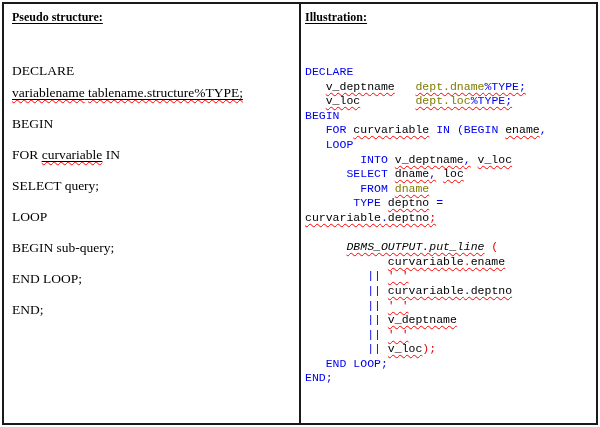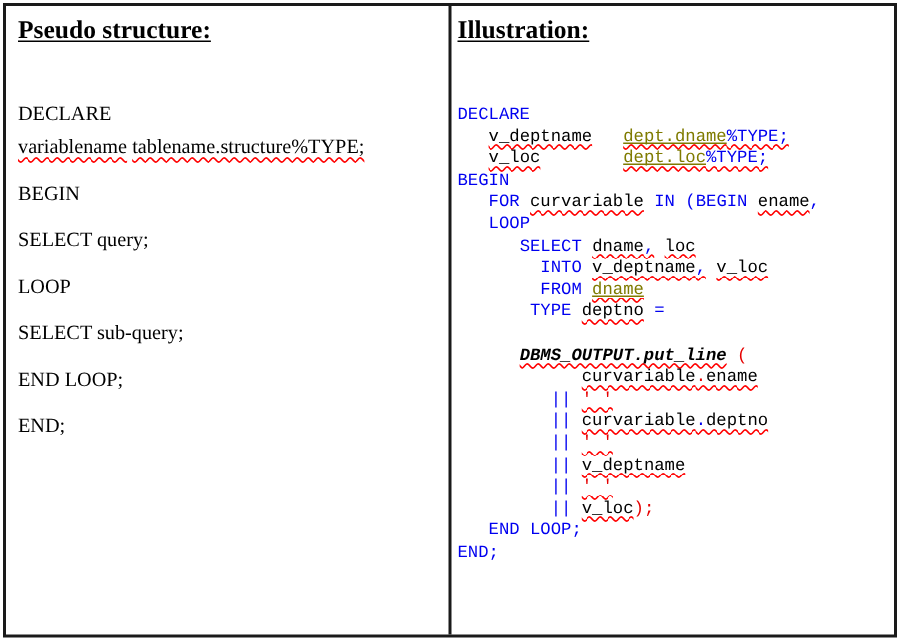--- a/index.html
+++ b/index.html
@@ -2,70 +2,72 @@
 <html style="--keyword_blue: #0000F0; --table_olive: #7F7B00; --literal_red: #E60000; --squiggle_red: #FF0000; --text_black: #000000;"><head>
 <meta charset="utf-8">
 <style>
   html,body{margin:0;padding:0;background:#fff;}
   .page{position:relative;width:600px;height:427px;background:#fff;overflow:hidden;
         font-family:"Liberation Serif","DejaVu Serif",serif;}
   .tbl{position:absolute;left:2px;top:2px;width:592px;height:419px;border:2px solid #1a1a1a;display:flex;}
   .cell{box-sizing:border-box;height:100%;}
   .cell-left{width:297px;border-right:2px solid #1a1a1a;padding:6px 8px 0 8px;}
   .cell-right{flex:1;padding:6px 18px 0 4px;}
-  .heading{font-size:17px;font-weight:bold;color:#000;
+  .heading{font-size:12px;font-weight:bold;color:#000;
            text-decoration:underline;text-decoration-thickness:1px;text-underline-offset:2px;}
   .pseudo-lines{margin-top:36px;font-size:13.5px;color:#000;}
   .para{margin:0 0 12px 0;line-height:19px;white-space:pre-wrap;}
   .para:nth-child(2){margin-top:-9px;}
   .code{margin:40px 0 0 0;font-family:"Liberation Mono","DejaVu Sans Mono",monospace;
         font-size:11.5px;line-height:14.6px;color:#000;}
   .cl{white-space:pre;min-height:14.6px;}
   .pln{color:var(--text_black);}
   .kw{color:var(--keyword_blue);}
-  .tbl-ref{color:var(--table_olive);text-decoration:underline;}
+  .tbl-ref{color:var(--table_olive);}
   .str{color:var(--literal_red);}
-  .dbms{color:var(--text_black);font-weight:bold;font-style:italic;}
+  .dbms{color:var(--text_black);font-weight:normal;font-style:italic;}
   .sq{text-decoration:underline;text-decoration-style:wavy;
       text-decoration-color:var(--squiggle_red);text-decoration-thickness:1px;
       text-underline-offset:2px;text-decoration-skip-ink:none;}
-  .u{text-decoration-style:solid;text-decoration-color:#000;
+  .u{text-decoration:underline;text-decoration-style:solid;text-decoration-color:#000;
      text-decoration-thickness:1px;text-underline-offset:2px;text-decoration-skip-ink:none;}
 </style>
 </head>
 <body>
 
 <div class="page">
   <div class="tbl">
     <div class="cell cell-left">
       <div class="heading">Pseudo structure:</div>
       <div class="pseudo-lines">
           <div class="para"><span class="pln">DECLARE</span></div>
           <div class="para"><span class="u"><span class="sq">variablename</span></span><span class="u"> </span><span class="u"><span class="sq">tablename.structure%TYPE;</span></span></div>
           <div class="para"><span class="pln">BEGIN</span></div>
+          <div class="para"><span class="pln">FOR </span><span class="u"><span class="sq">curvariable</span></span><span class="pln"> IN</span></div>
           <div class="para"><span class="pln">SELECT query;</span></div>
           <div class="para"><span class="pln">LOOP</span></div>
-          <div class="para"><span class="pln">SELECT sub-query;</span></div>
+          <div class="para"><span class="pln">BEGIN sub-query;</span></div>
           <div class="para"><span class="pln">END LOOP;</span></div>
           <div class="para"><span class="pln">END;</span></div>
         </div>
     </div>
     <div class="cell cell-right">
       <div class="heading">Illustration:</div>
       <div class="code">
           <div class="cl"><span class="kw">DECLARE</span></div>
           <div class="cl"><span class="pln">   </span><span class="sq">v_deptname</span><span class="pln">   </span><span class="tbl-ref"><span class="sq">dept.dname</span></span><span class="kw"><span class="sq">%TYPE;</span></span></div>
           <div class="cl"><span class="pln">   </span><span class="sq">v_loc</span><span class="pln">        </span><span class="tbl-ref"><span class="sq">dept.loc</span></span><span class="kw"><span class="sq">%TYPE;</span></span></div>
           <div class="cl"><span class="kw">BEGIN</span></div>
           <div class="cl"><span class="pln">   </span><span class="kw">FOR</span><span class="pln"> </span><span class="sq">curvariable</span><span class="pln"> </span><span class="kw">IN</span><span class="pln"> </span><span class="kw">(BEGIN</span><span class="pln"> </span><span class="sq">ename</span><span class="kw">,</span></div>
           <div class="cl"><span class="pln">   </span><span class="kw">LOOP</span></div>
+          <div class="cl"><span class="pln">        </span><span class="kw">INTO</span><span class="pln"> </span><span class="sq">v_deptname</span><span class="kw"><span class="sq">,</span></span><span class="pln"> </span><span class="sq">v_loc</span></div>
           <div class="cl"><span class="pln">      </span><span class="kw">SELECT</span><span class="pln"> </span><span class="sq">dname</span><span class="kw"><span class="sq">,</span></span><span class="pln"> </span><span class="sq">loc</span></div>
-          <div class="cl"><span class="pln">        </span><span class="kw">INTO</span><span class="pln"> </span><span class="sq">v_deptname</span><span class="kw"><span class="sq">,</span></span><span class="pln"> </span><span class="sq">v_loc</span></div>
           <div class="cl"><span class="pln">        </span><span class="kw">FROM</span><span class="pln"> </span><span class="tbl-ref"><span class="sq">dname</span></span></div>
           <div class="cl"><span class="pln">       </span><span class="kw">TYPE</span><span class="pln"> </span><span class="sq">deptno</span><span class="pln"> </span><span class="kw">=</span></div>
+          <div class="cl"><span class="sq">curvariable</span><span class="kw"><span class="sq">.</span></span><span class="sq">deptno</span><span class="str"><span class="sq">;</span></span></div>
           <div class="cl">&nbsp;</div>
           <div class="cl"><span class="pln">      </span><span class="dbms"><span class="sq">DBMS_OUTPUT.put_line</span></span><span class="pln"> </span><span class="str">(</span></div>
           <div class="cl"><span class="pln">            </span><span class="sq">curvariable</span><span class="str"><span class="sq">.</span></span><span class="sq">ename</span></div>
           <div class="cl"><span class="pln">         </span><span class="kw">||</span><span class="pln"> </span><span class="str"><span class="sq">' '</span></span></div>
           <div class="cl"><span class="pln">         </span><span class="kw">||</span><span class="pln"> </span><span class="sq">curvariable</span><span class="kw"><span class="sq">.</span></span><span class="sq">deptno</span></div>
           <div class="cl"><span class="pln">         </span><span class="kw">||</span><span class="pln"> </span><span class="str"><span class="sq">' '</span></span></div>
           <div class="cl"><span class="pln">         </span><span class="kw">||</span><span class="pln"> </span><span class="sq">v_deptname</span></div>
           <div class="cl"><span class="pln">         </span><span class="kw">||</span><span class="pln"> </span><span class="str"><span class="sq">' '</span></span></div>
           <div class="cl"><span class="pln">         </span><span class="kw">||</span><span class="pln"> </span><span class="sq">v_loc</span><span class="str">);</span></div>
           <div class="cl"><span class="pln">   </span><span class="kw">END LOOP;</span></div>

